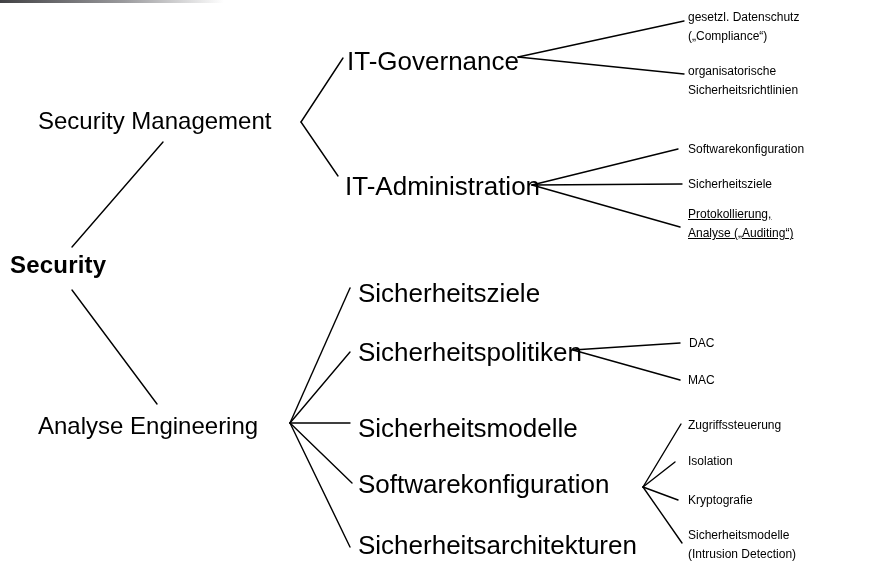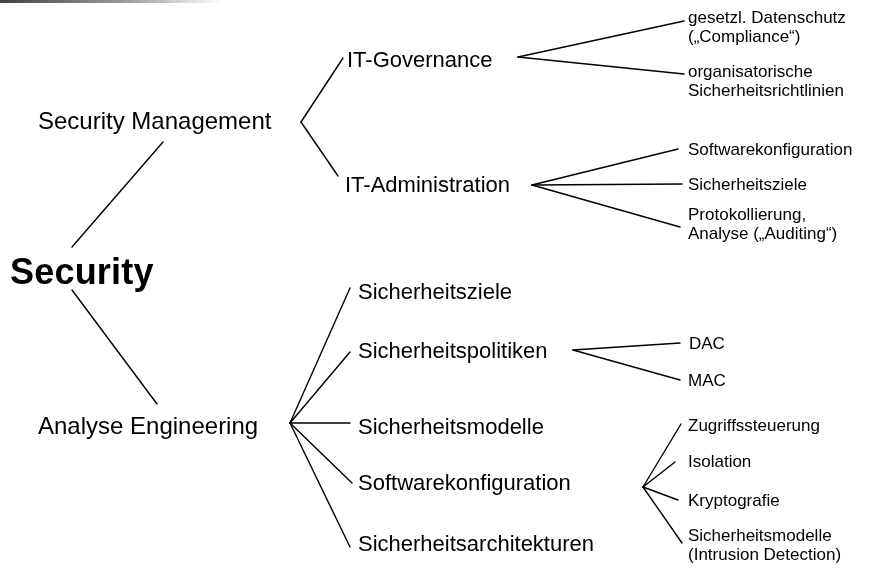--- a/index.html
+++ b/index.html
@@ -23,27 +23,27 @@
     stroke-width: 1.4;
     stroke-linecap: round;
   }
   .node {
     position: absolute;
     white-space: nowrap;
     line-height: 1.15;
   }
   .node span { display: block; }
   .root-node {
-    font-size: 36px;
+    font-size: 24px;
     font-weight: bold;
     letter-spacing: 0.2px;
   }
   .branch-node { font-size: 24px; }
-  .mid-node { font-size: 22px; }
-  .leaf-node { font-size: 17px; line-height: 19px; }
+  .mid-node { font-size: 26px; }
+  .leaf-node { font-size: 12px; line-height: 19px; }
   .top-edge-artifact {
     position: absolute;
     top: 0; left: 0;
     width: 224px; height: 3px;
     background: linear-gradient(90deg, rgba(45,45,48,0.9) 0%, rgba(70,70,75,0.55) 55%, rgba(120,120,125,0) 100%);
   }
 </style>
 </head>
 <body>
 
@@ -116,21 +116,21 @@
     <span>organisatorische</span>
     <span>Sicherheitsrichtlinien</span>
   </div>
 
   <div class="node leaf-node" style="left:688px; top:140px;">
     <span>Softwarekonfiguration</span>
   </div>
   <div class="node leaf-node" style="left:688px; top:175px;">
     <span>Sicherheitsziele</span>
   </div>
-  <div class="node leaf-node" style="left:688px; top:205px;">
+  <div class="node leaf-node" style="left:688px; top:205px;text-decoration:underline;">
     <span>Protokollierung,</span>
     <span>Analyse („Auditing“)</span>
   </div>
 
   <div class="node leaf-node" style="left:689px; top:334px;">
     <span>DAC</span>
   </div>
   <div class="node leaf-node" style="left:688px; top:371px;">
     <span>MAC</span>
   </div>

